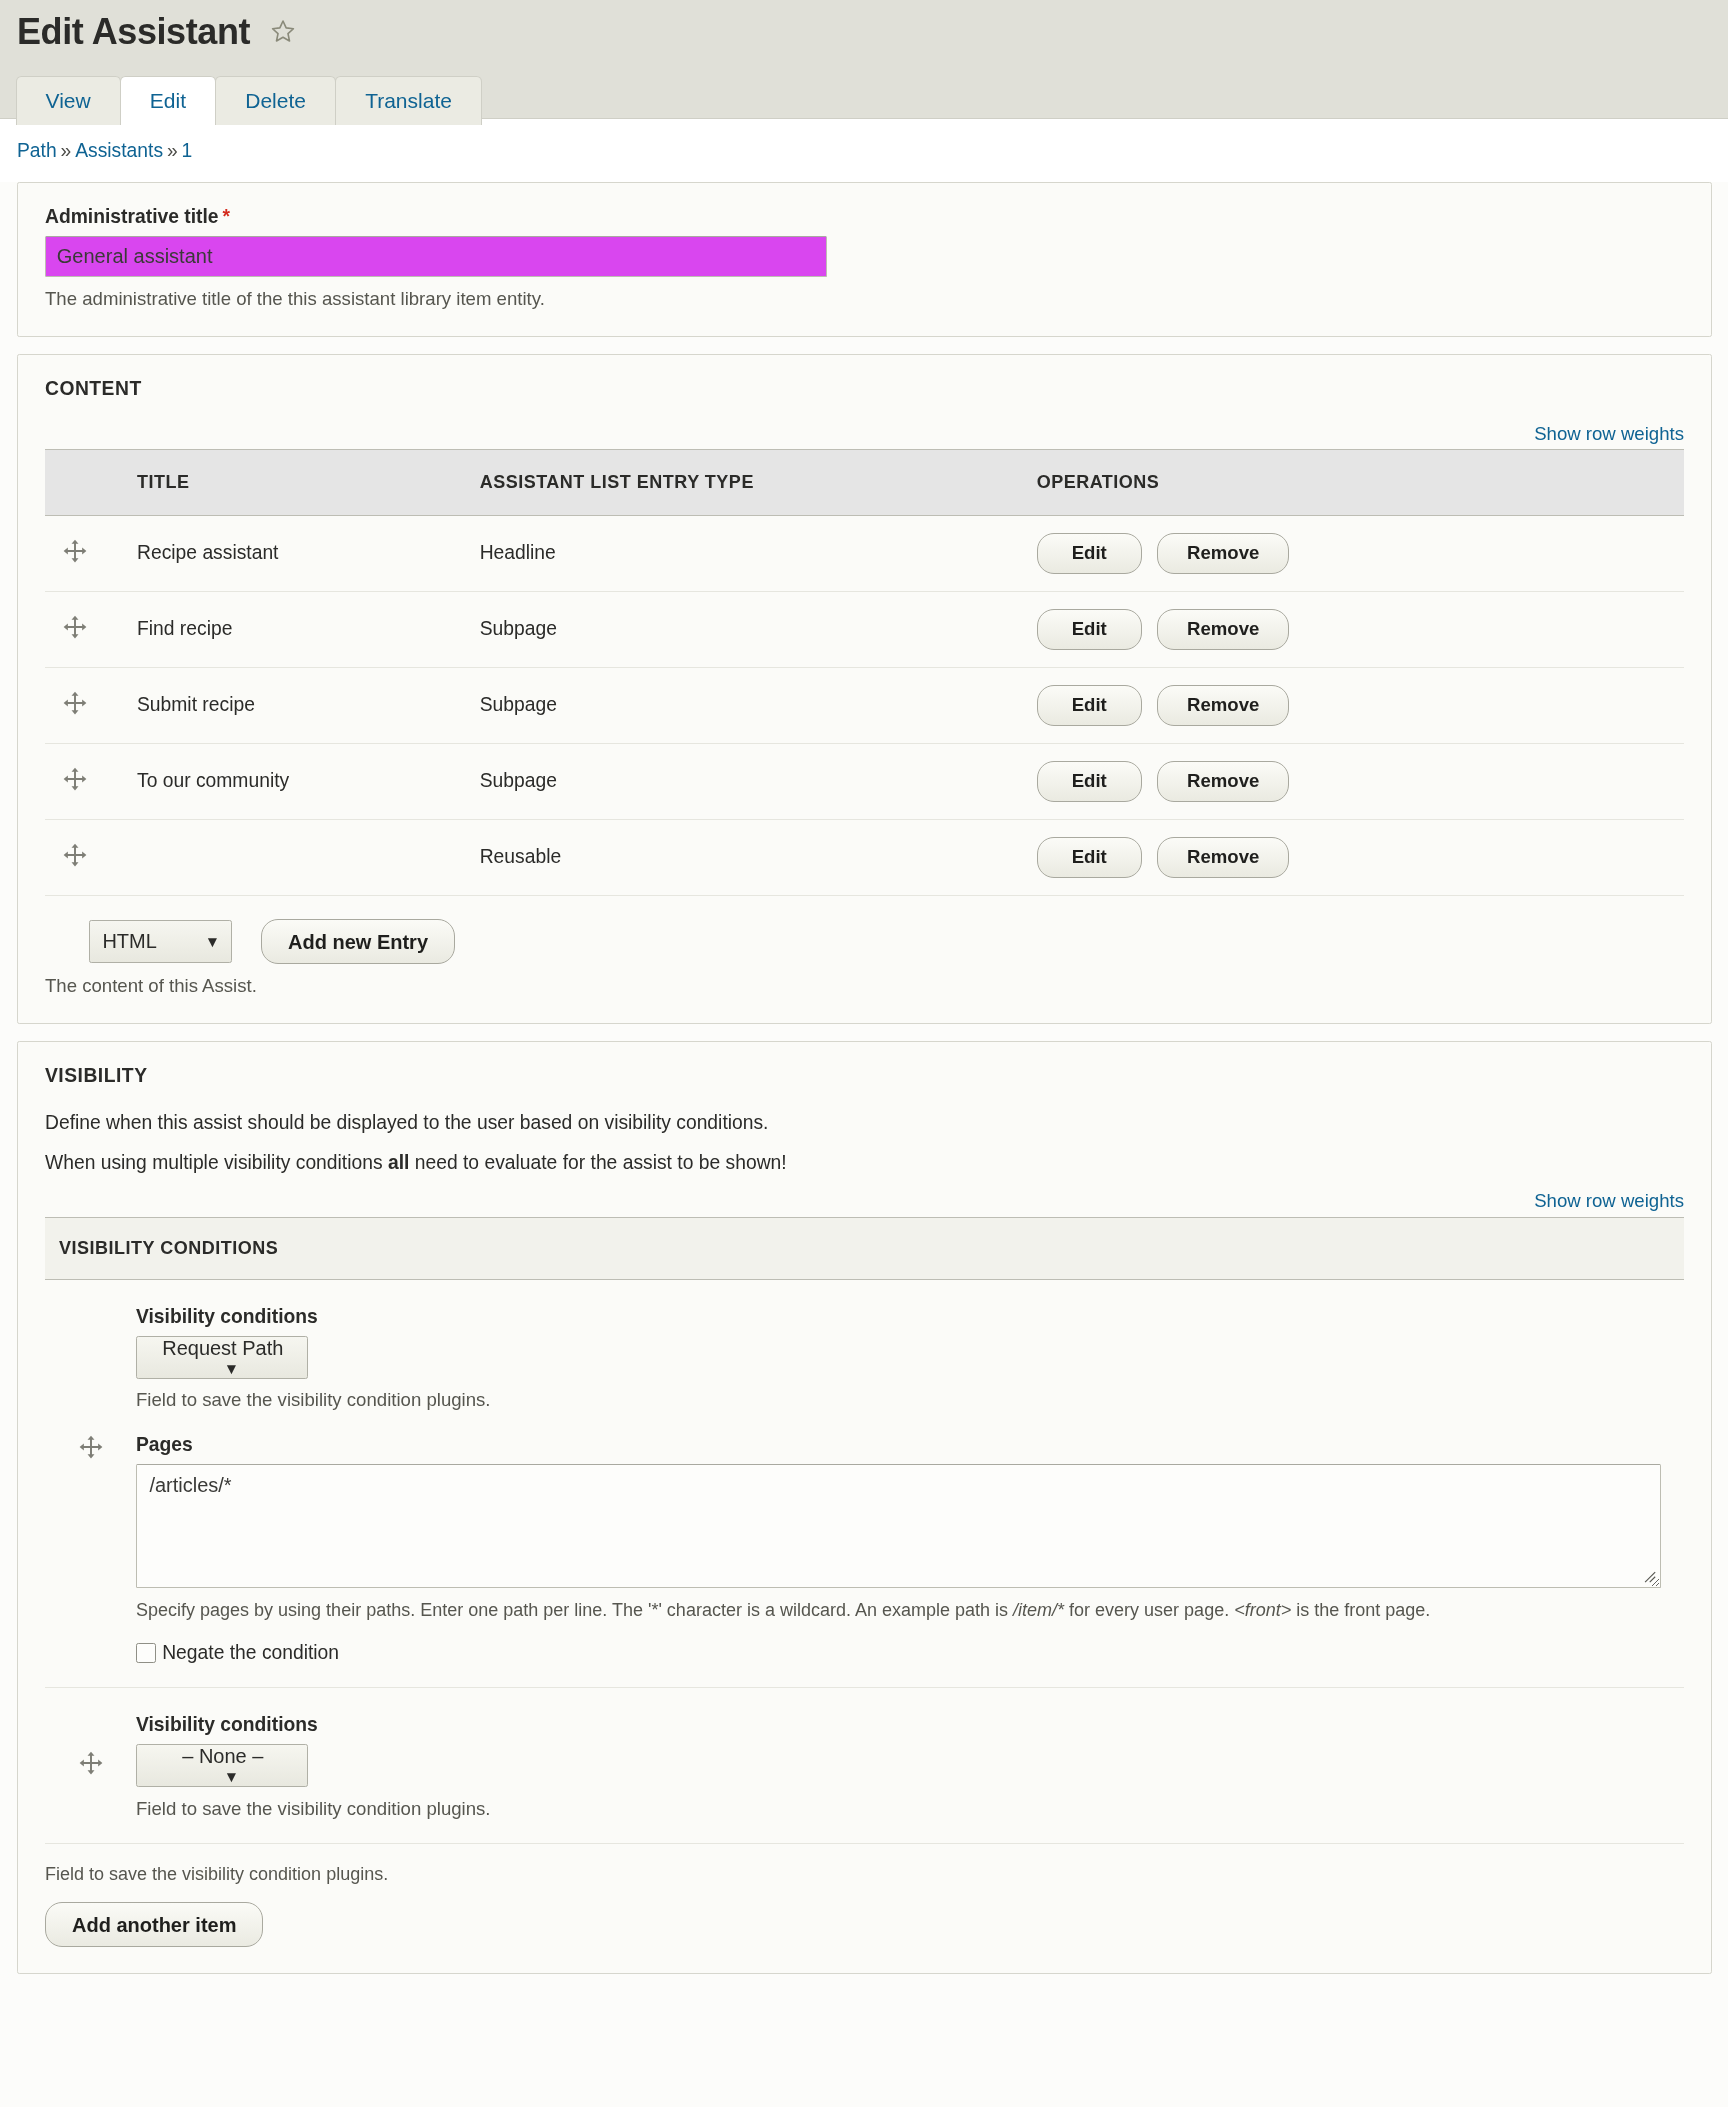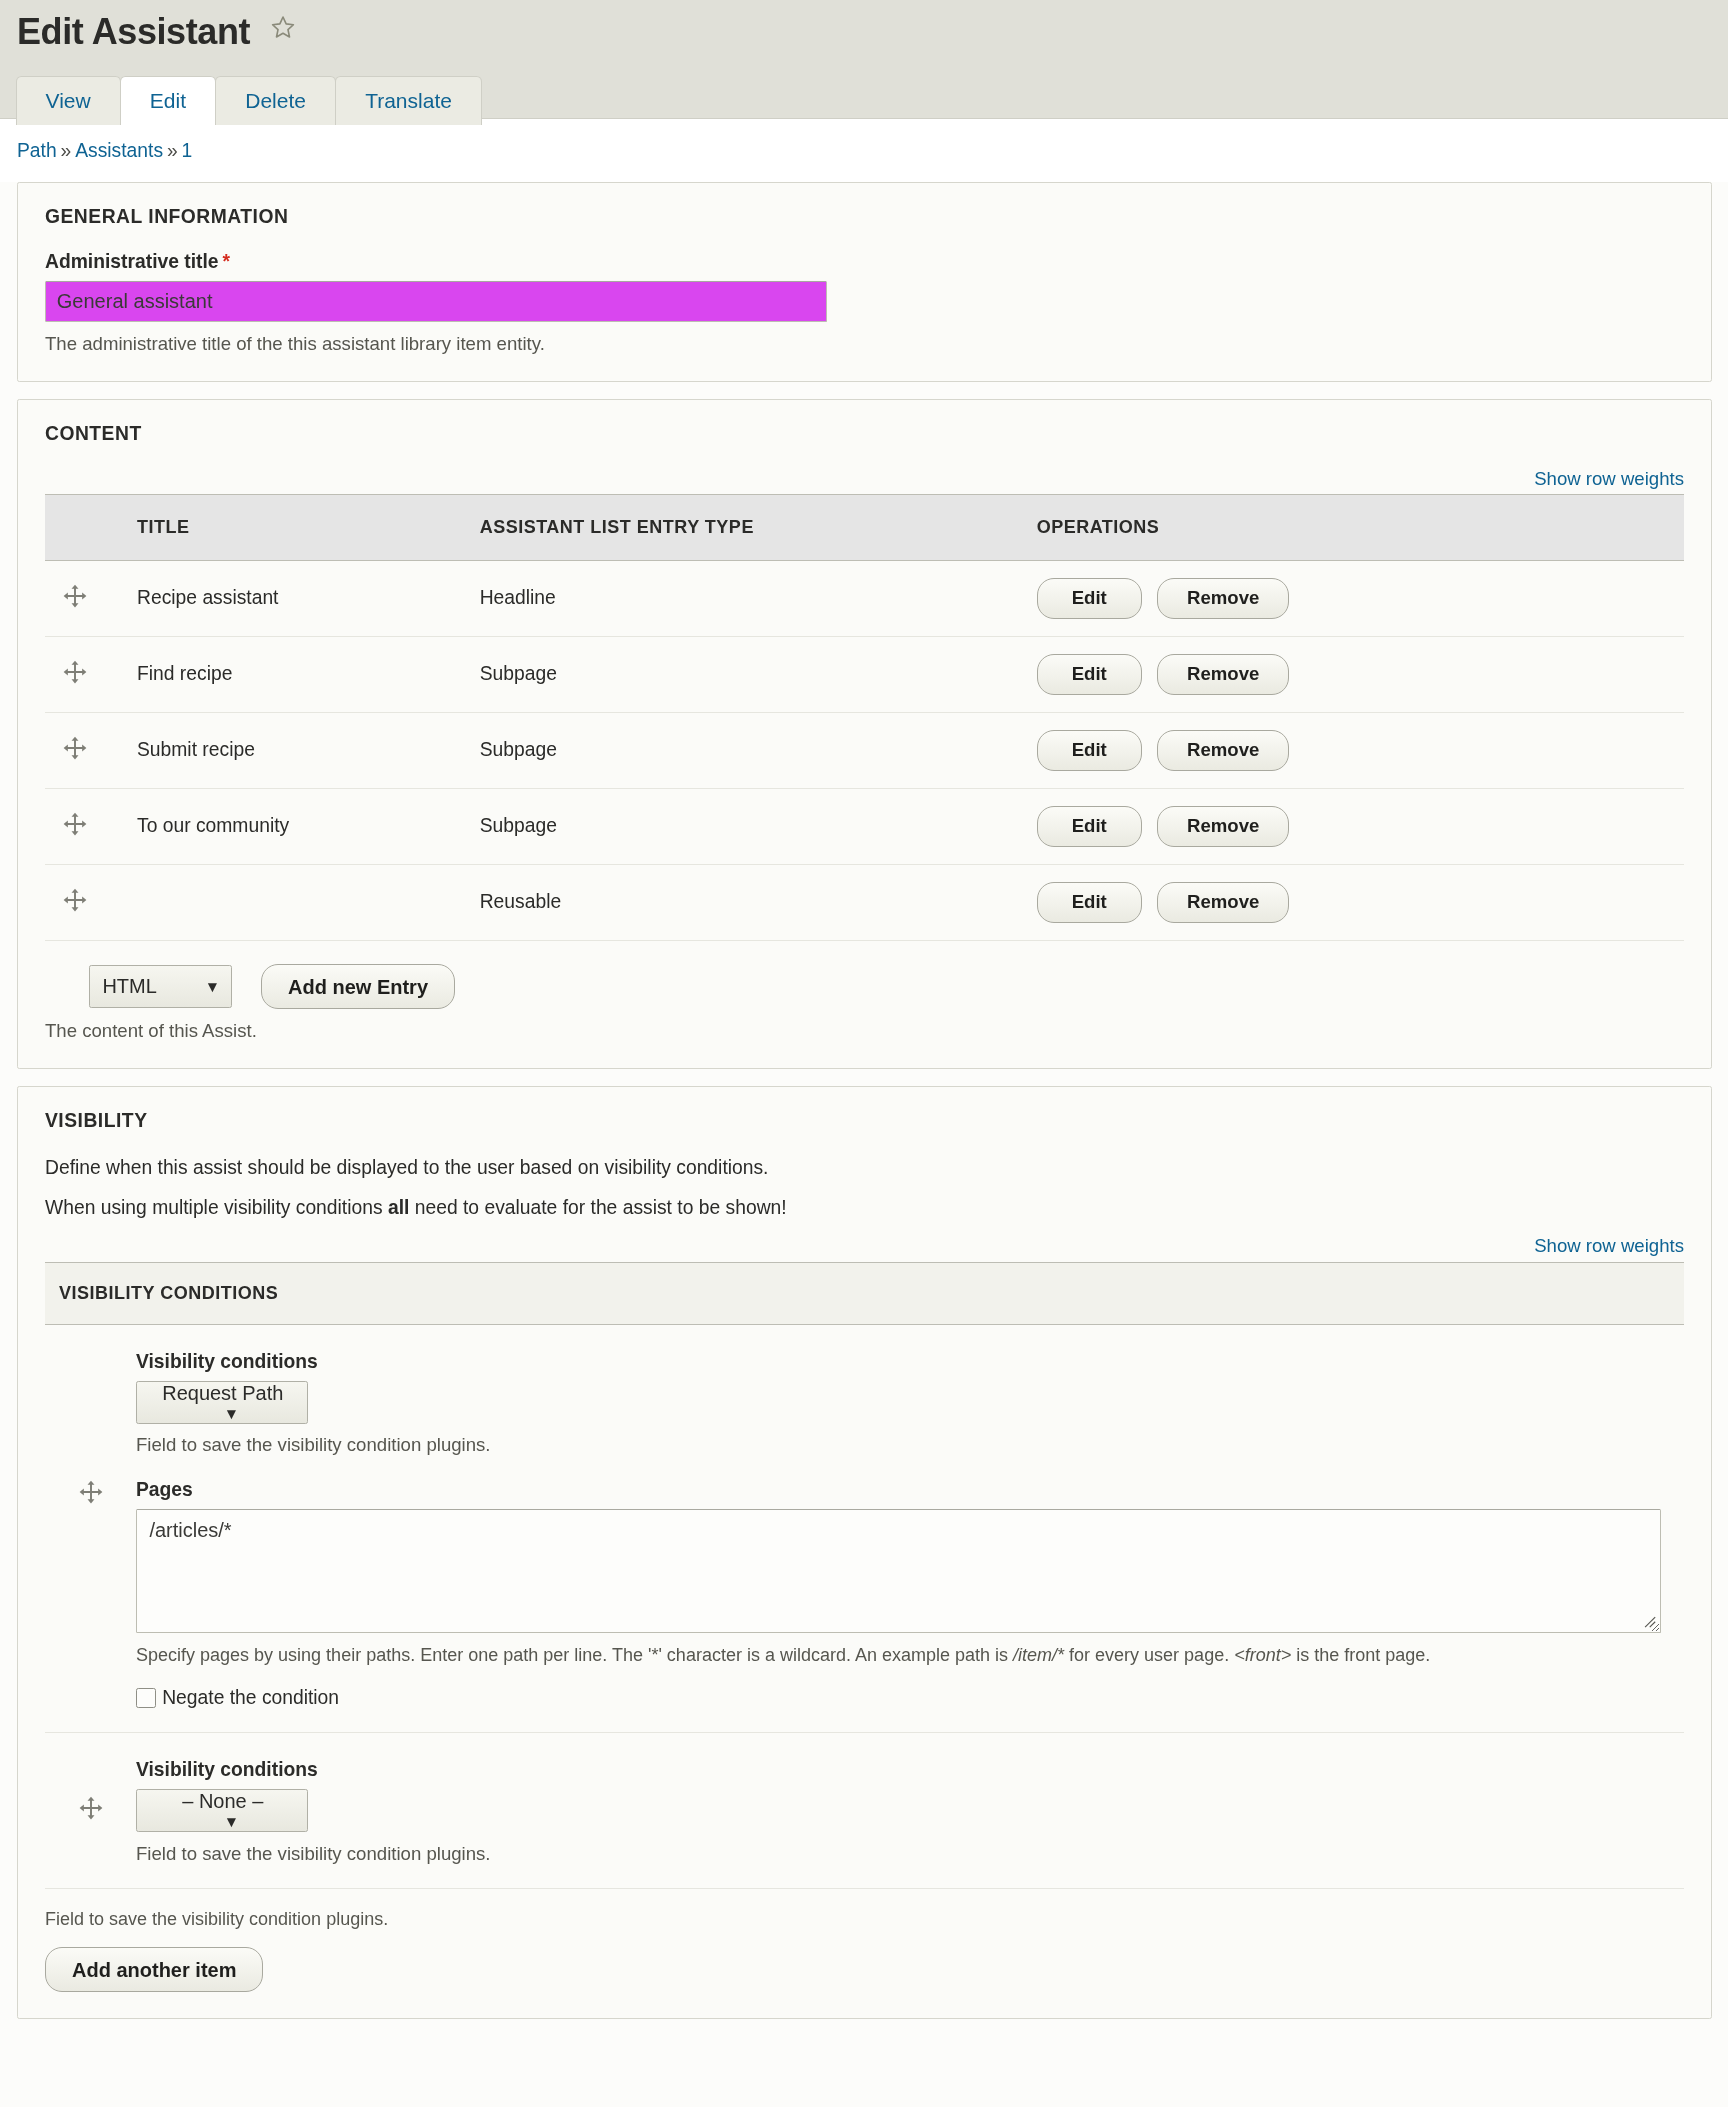--- a/index.html
+++ b/index.html
@@ -12,21 +12,21 @@
   body { -webkit-font-smoothing: antialiased; }
 
   
   .page-header {
     background: #e0e0d8;
     padding: 14px 0 0 0;
     position: relative;
   }
   .page-title-row {
     display: flex;
-    align-items: flex-start;
+    align-items: center;
     gap: 20px;
     padding: 0 17px 18.6px 17px;
   }
   .page-title {
     font-size: 36px;
     font-weight: bold;
     color: #2b2b29;
     letter-spacing: -0.4px;
     line-height: 1;
   }
@@ -295,21 +295,20 @@
     <div class="tab">Translate</div>
   </div>
   <div class="tabs-underline"></div>
 </div>
 
 <div class="breadcrumb">
   <a href="#">Path</a><span class="sep">»</span><a href="#">Assistants</a><span class="sep">»</span><a href="#">1</a>
 </div>
 
 <div class="panel">
-  <div class="panel-title">General information</div>
   <label class="field-label">
     <span>Administrative title</span><span class="req">*</span>
   </label>
   <input class="text-input" type="text" value="General assistant" style="">
   <div class="desc">The administrative title of the this assistant library item entity.</div>
 </div>
 
 <div class="panel">
   <div class="panel-title">Content</div>
 

